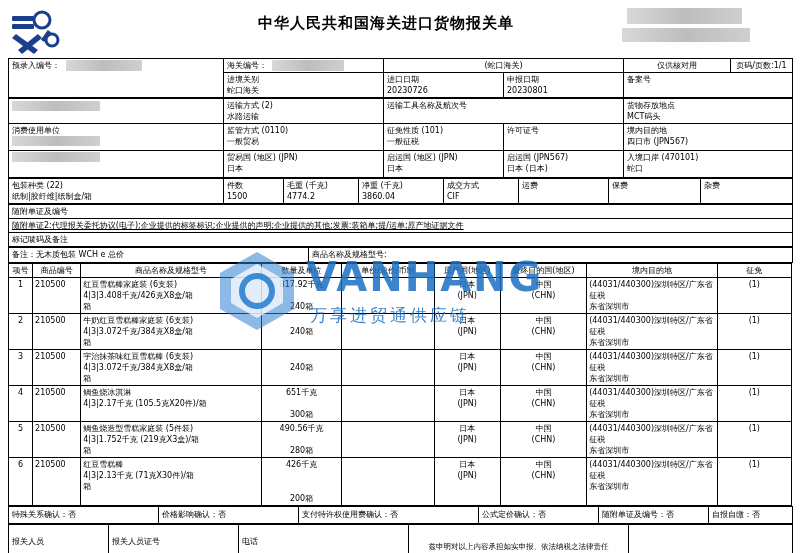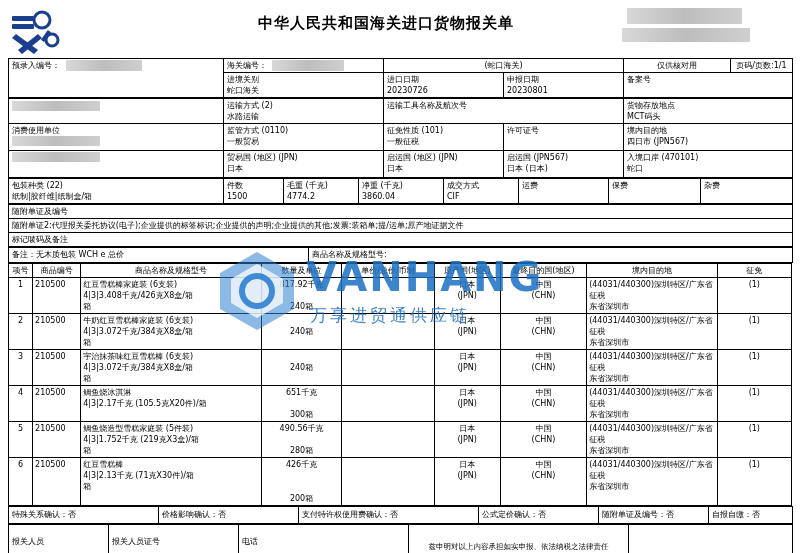--- a/index.html
+++ b/index.html
@@ -252,21 +252,21 @@
 
   <table class="tbl" style="border-top:none;">
     <colgroup>
         <col style="width:784px">
       </colgroup>
     <tbody>
         <tr>
           <td style="border-left:none;border-right:none;height:11px;">随附单证及编号</td>
         </tr>
     <tr>
-          <td style="border-left:none;border-right:none;height:11px;" class="note">随附单证2:代理报关委托协议(电子);企业提供的标签标识;企业提供的声明;企业提供的其他;发票:装箱单;提/运单;原产地证据文件</td>
+          <td style="border-left:none;border-right:none;height:11px;text-decoration:underline;" class="note">随附单证2:代理报关委托协议(电子);企业提供的标签标识;企业提供的声明;企业提供的其他;发票:装箱单;提/运单;原产地证据文件</td>
         </tr>
     <tr>
           <td style="border-left:none;border-right:none;height:11px;margin-top:48px;">标记唛码及备注</td>
         </tr>
   </tbody>
     </table>
 
   <table class="tbl" style="border-top:none;">
     <colgroup>
         <col style="width:300px">

